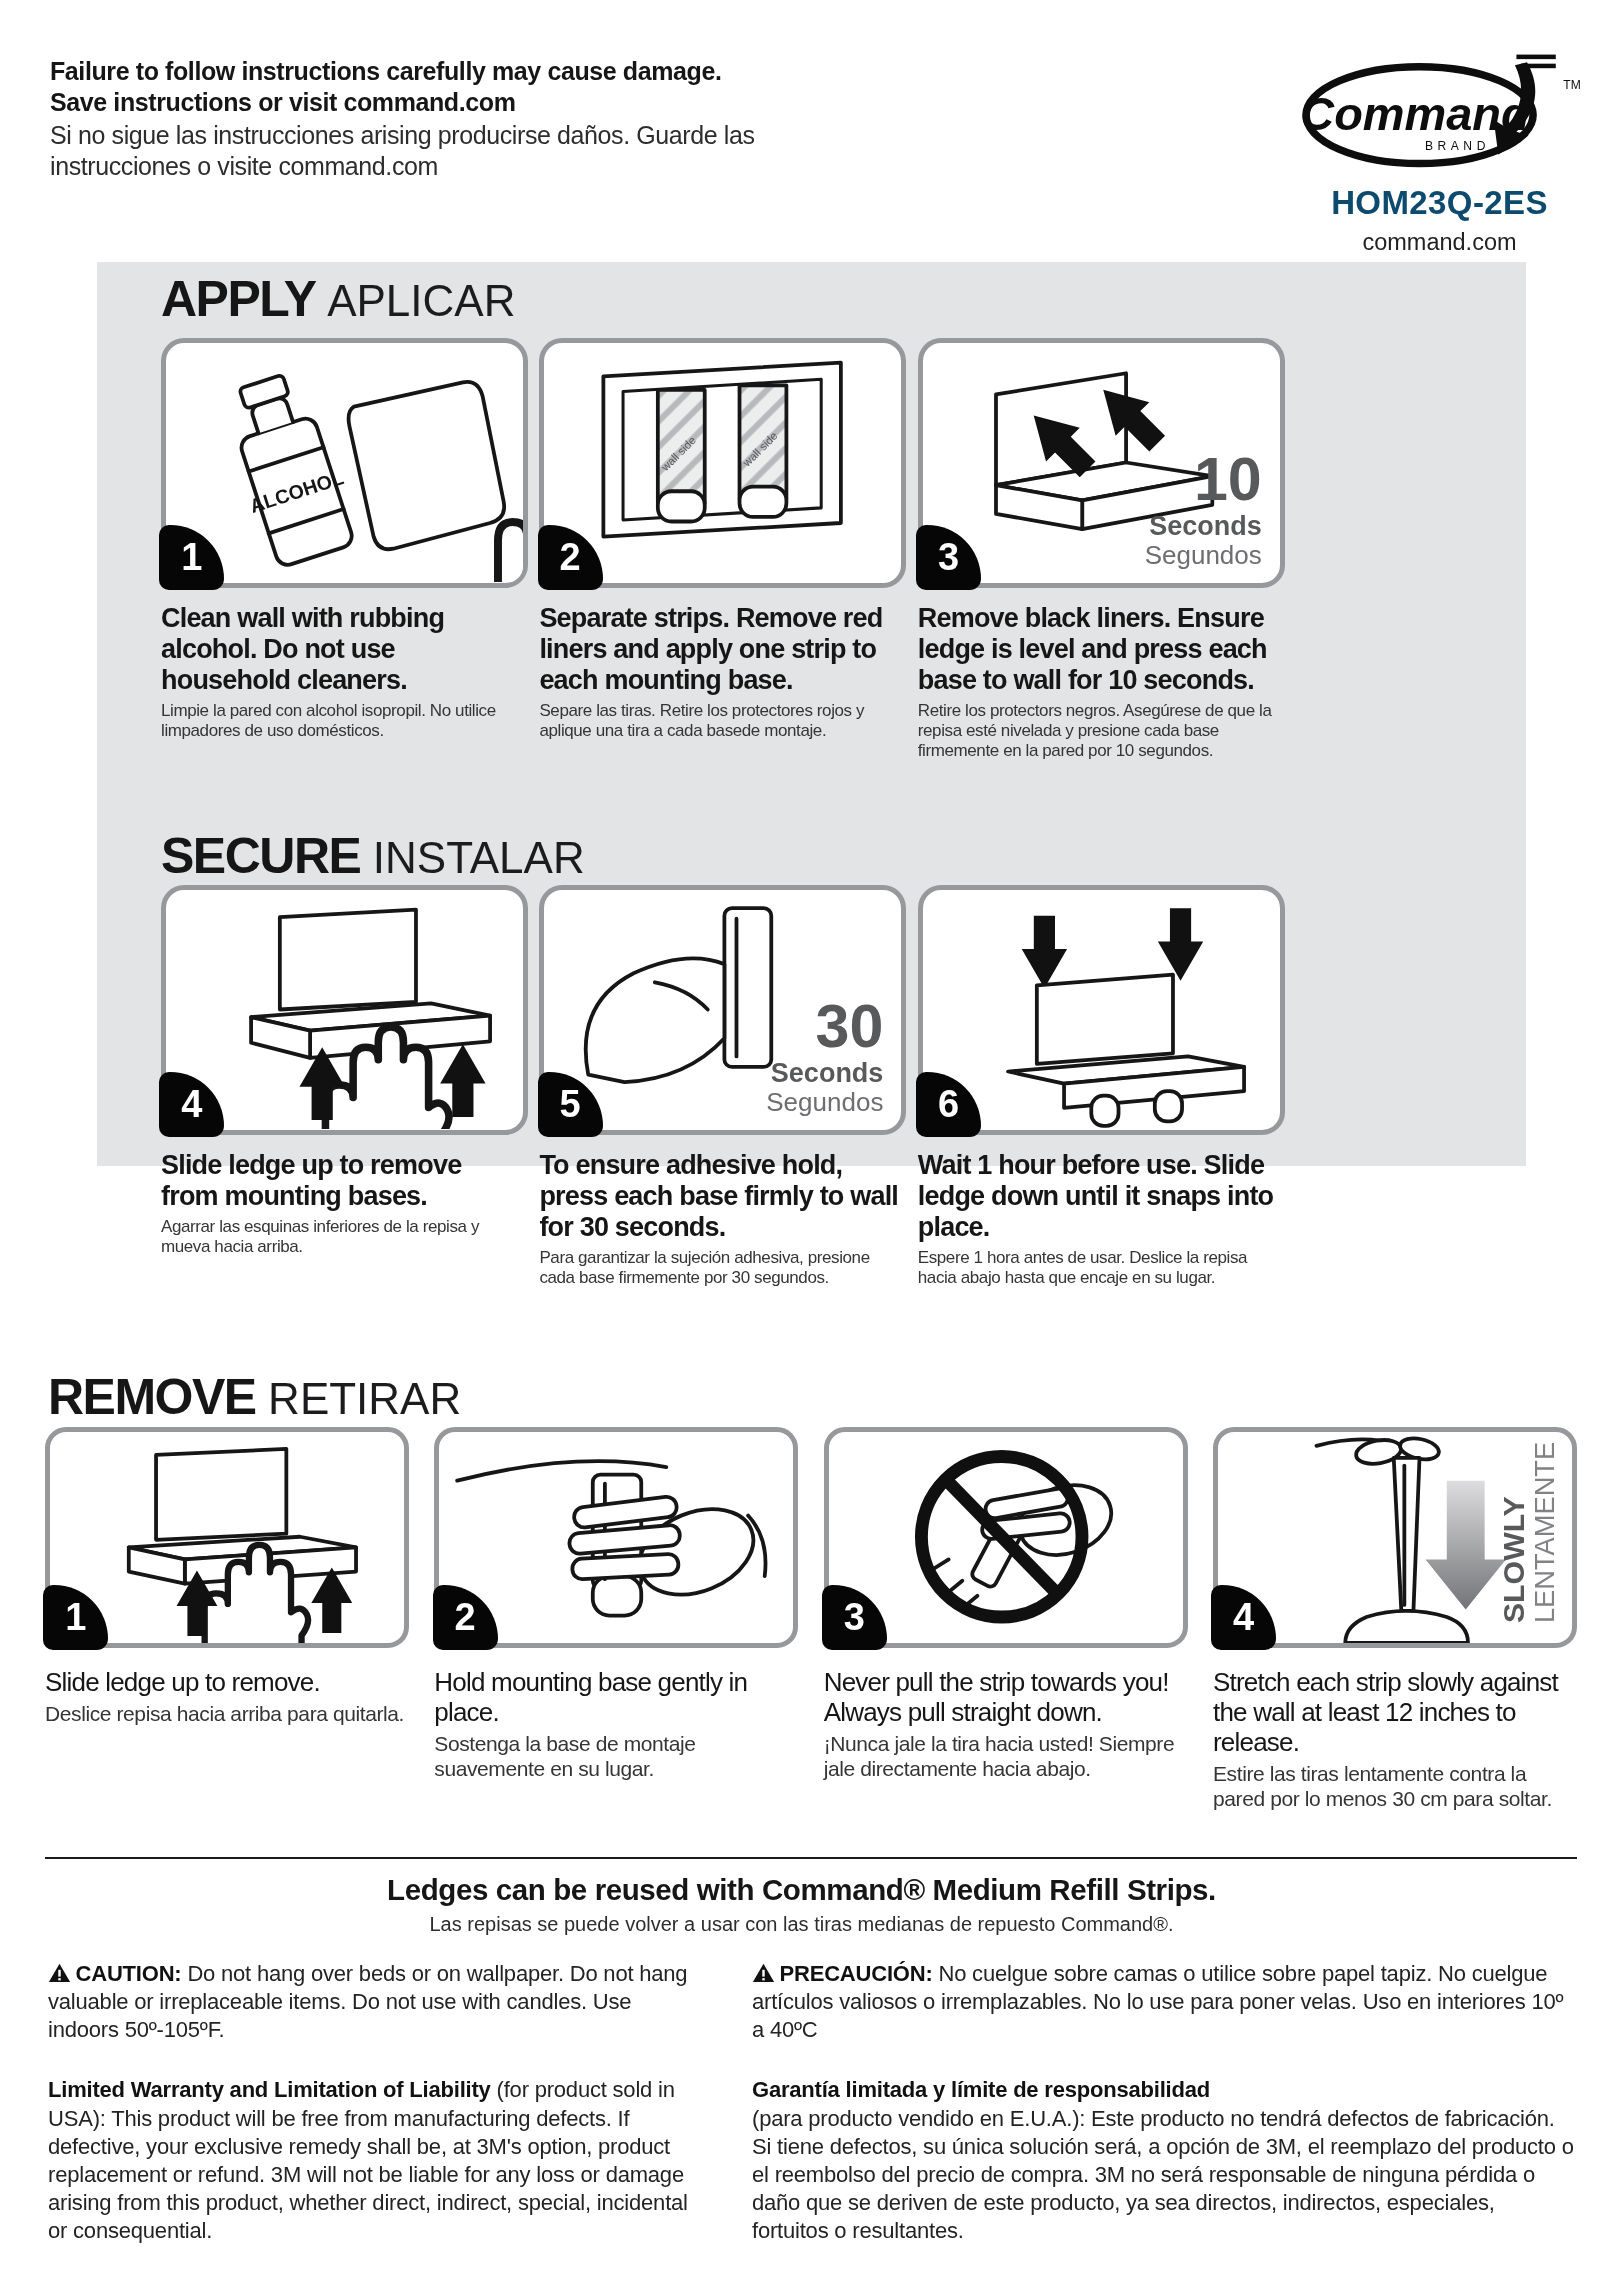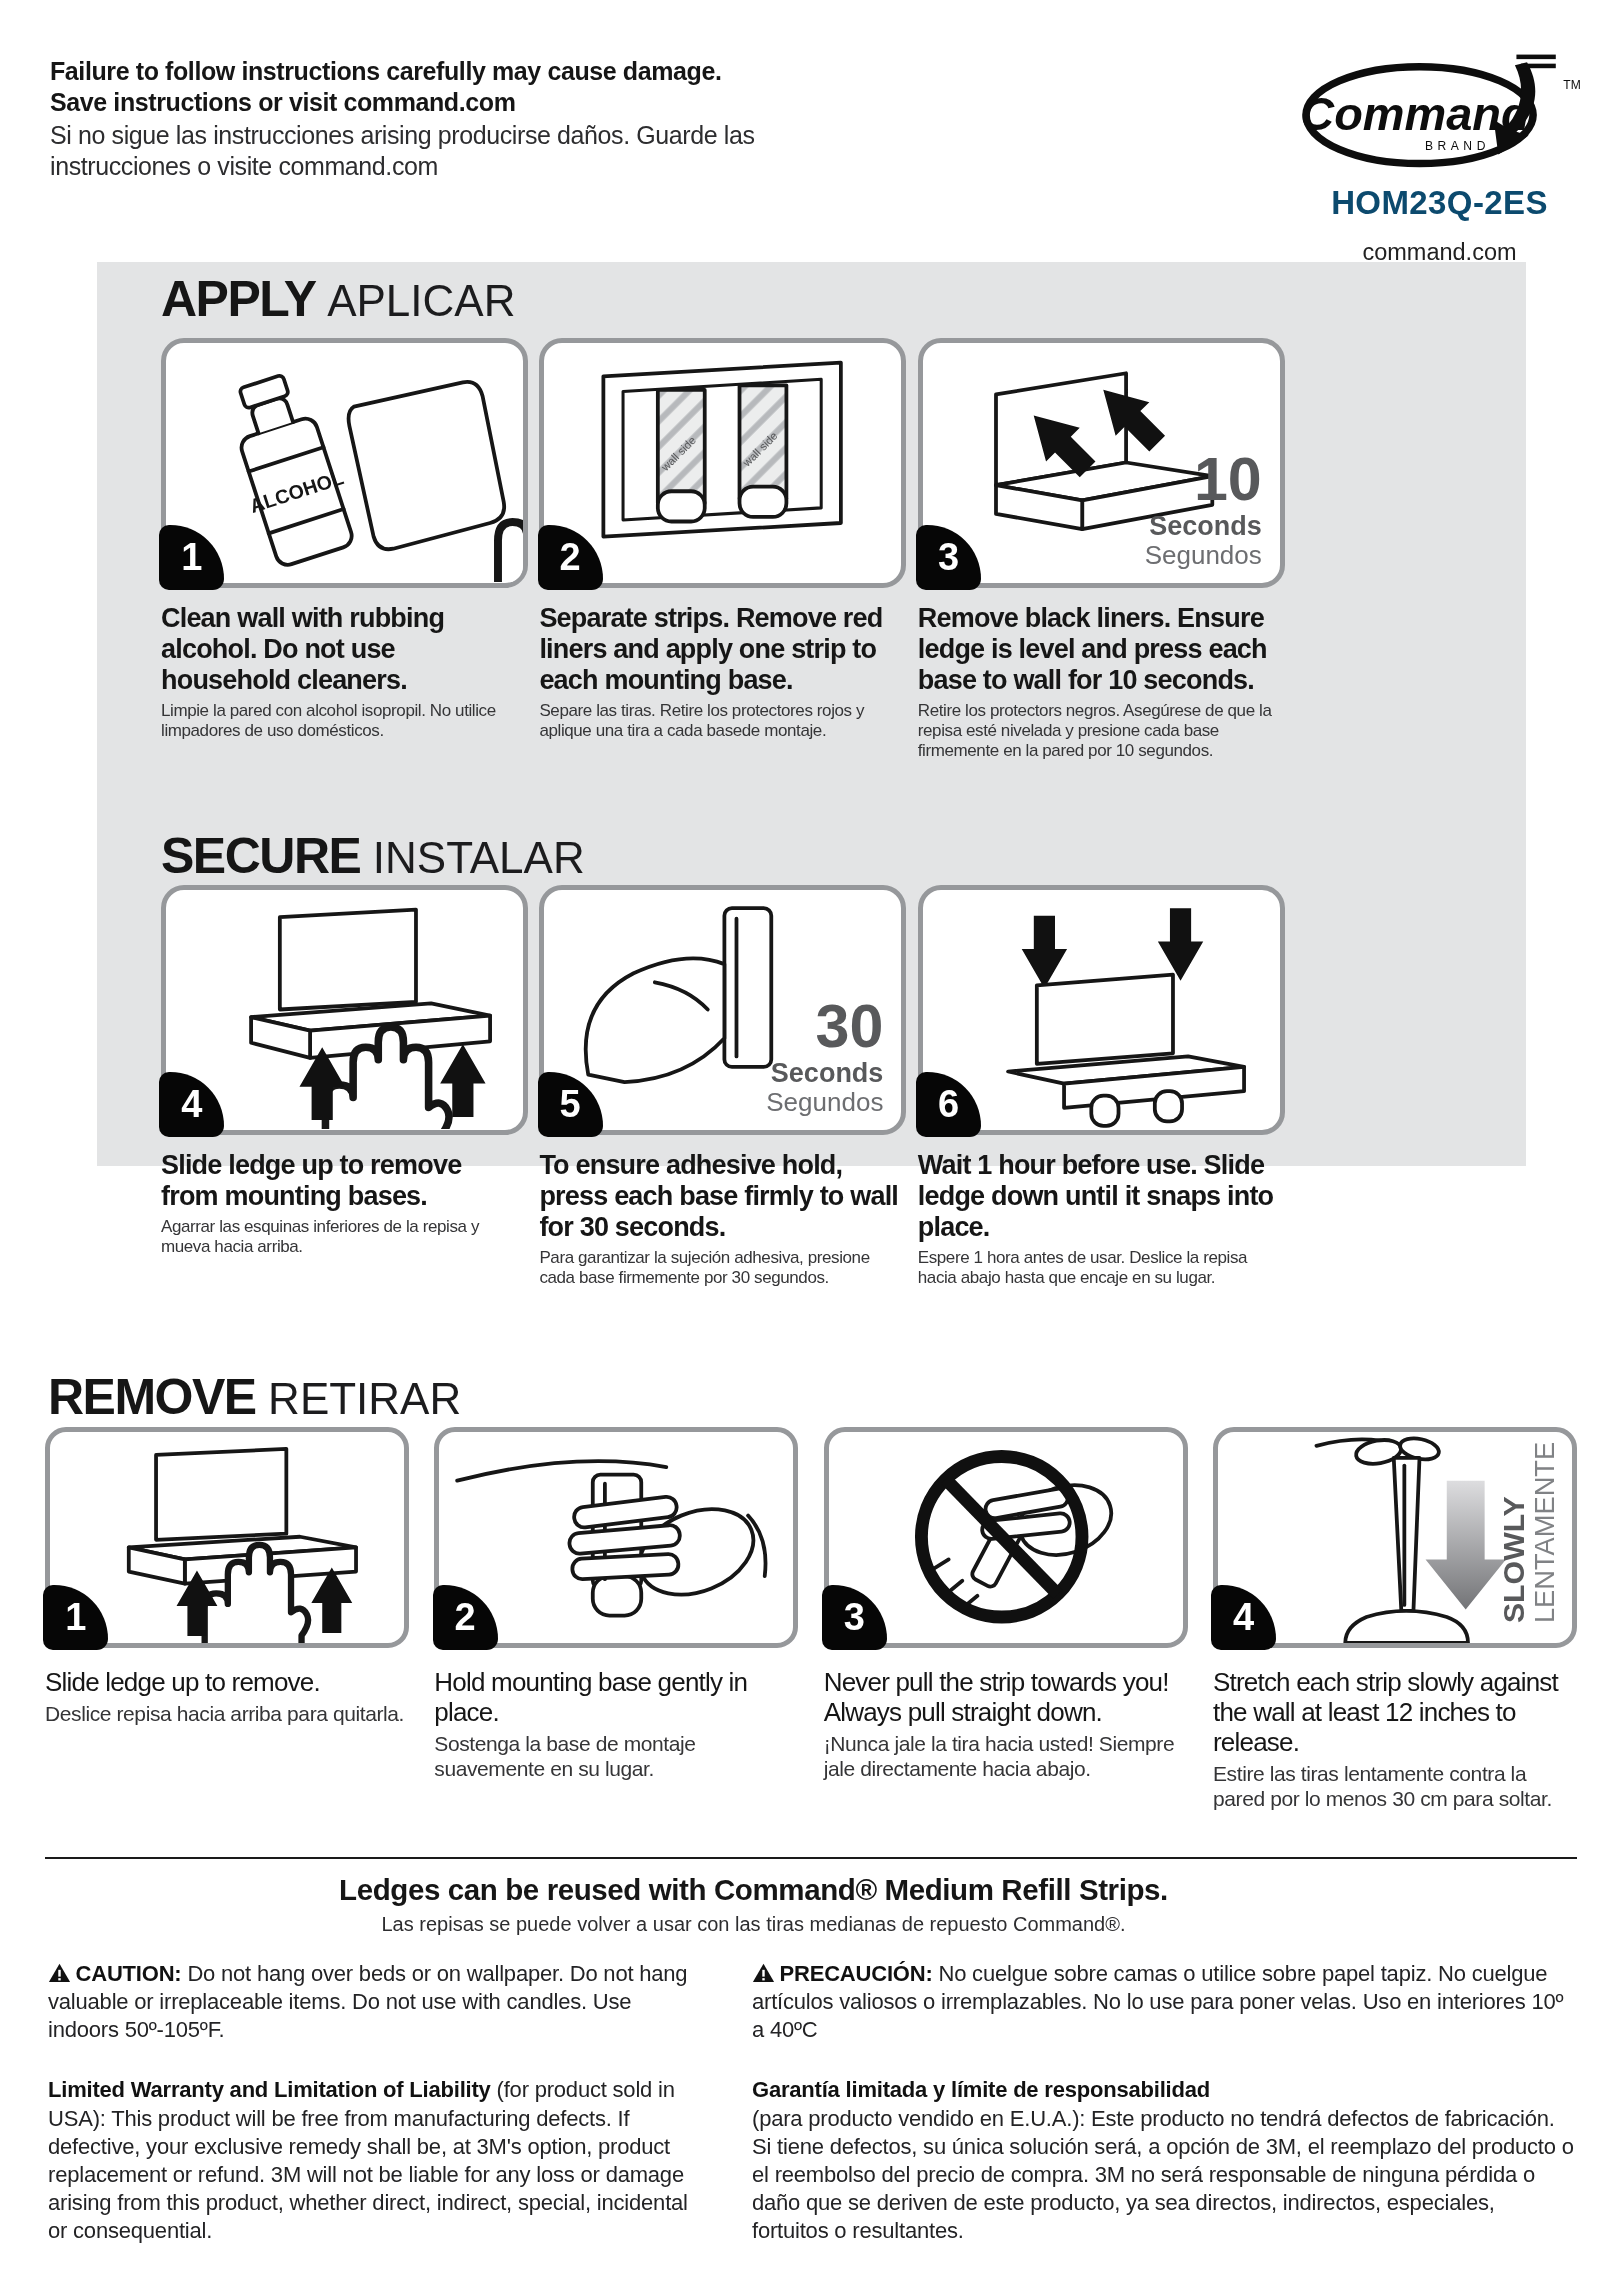--- a/index.html
+++ b/index.html
@@ -4,21 +4,21 @@
 <style>
   html,body{margin:0;padding:0;background:#fff;}
   .page{position:relative;width:1623px;height:2273px;background:#fff;overflow:hidden;
         font-family:"Liberation Sans", sans-serif;color:#161616;}
   
   .warning{position:absolute;left:50px;top:56px;width:871px;}
   .warn-en{font-weight:bold;font-size:25px;line-height:1.24;letter-spacing:-0.4px;}
   .warn-es{font-size:25px;line-height:1.24;color:#2d2d2f;letter-spacing:-0.4px;margin-top:1.5px;width:818px;}
   .logo-block{position:absolute;left:1288px;top:53px;width:303px;text-align:center;}
   .model{font-size:33px;font-weight:bold;color:#0c4a6e;letter-spacing:0.4px;margin-top:3px;}
-  .site{font-size:23.5px;color:#222;margin-top:17px;}
+  .site{font-size:23.5px;color:#222;margin-top:7px;}
   
   .panel{position:absolute;left:97px;top:262px;width:1429px;height:904px;background:#e3e4e5;}
   .sec-title{font-size:50px;font-weight:bold;letter-spacing:-1.5px;white-space:nowrap;}
   .sec-title .thin{font-weight:400;letter-spacing:0;color:#1c1c1e;font-size:44px;}
   .apply-title{position:absolute;left:64px;top:7.6px;}
   .apply-row{position:absolute;left:64px;top:76px;display:flex;gap:11.4px;}
   .secure-title{position:absolute;left:64px;top:565px;}
   .secure-row{position:absolute;left:64px;top:623px;display:flex;gap:11.4px;}
   .col{width:367px;}
   .card{position:relative;width:367px;height:250px;background:#fff;border:5.3px solid #96989b;
@@ -37,21 +37,21 @@
   .remove-title{position:absolute;left:48px;top:1368px;}
   .remove-row{position:absolute;left:45px;top:1427px;width:1532px;display:flex;justify-content:space-between;}
   .rcol{width:364px;}
   .rcard{position:relative;width:364px;height:221px;background:#fff;border:5.3px solid #96989b;
          border-radius:21px;box-sizing:border-box;}
   .rcard .card-clip{border-radius:15px;}
   .rstep-en{font-size:26px;font-weight:normal;line-height:1.15;letter-spacing:-0.8px;margin-top:20px;}
   .rstep-es{font-size:21px;line-height:1.18;letter-spacing:-0.4px;color:#353537;margin-top:4.5px;}
   
   .divider{position:absolute;left:45px;top:1857px;width:1532px;height:2.3px;background:#1a1a1a;}
-  .reuse{position:absolute;left:0;top:1873px;width:1507px;text-align:center;}
+  .reuse{position:absolute;left:0;top:1873px;width:1507px;text-align:center;padding-left:48px;}
   .reuse-en{font-size:29.5px;font-weight:bold;letter-spacing:-0.4px;}
   .reuse-es{font-size:20px;color:#2d2d2f;margin-top:6px;}
   .footer{position:absolute;left:48px;top:1960px;width:1534px;display:flex;gap:53px;}
   .fcol-l{width:651px;}
   .fcol-r{width:822px;}
   .ftext{font-size:22px;line-height:1.28;letter-spacing:-0.2px;color:#232325;}
   .fbold{font-weight:bold;color:#111;}
   .fblock{margin-bottom:32px;}
   .warn-tri{display:inline-block;vertical-align:-1.5px;margin-right:4.5px;}
 </style>

